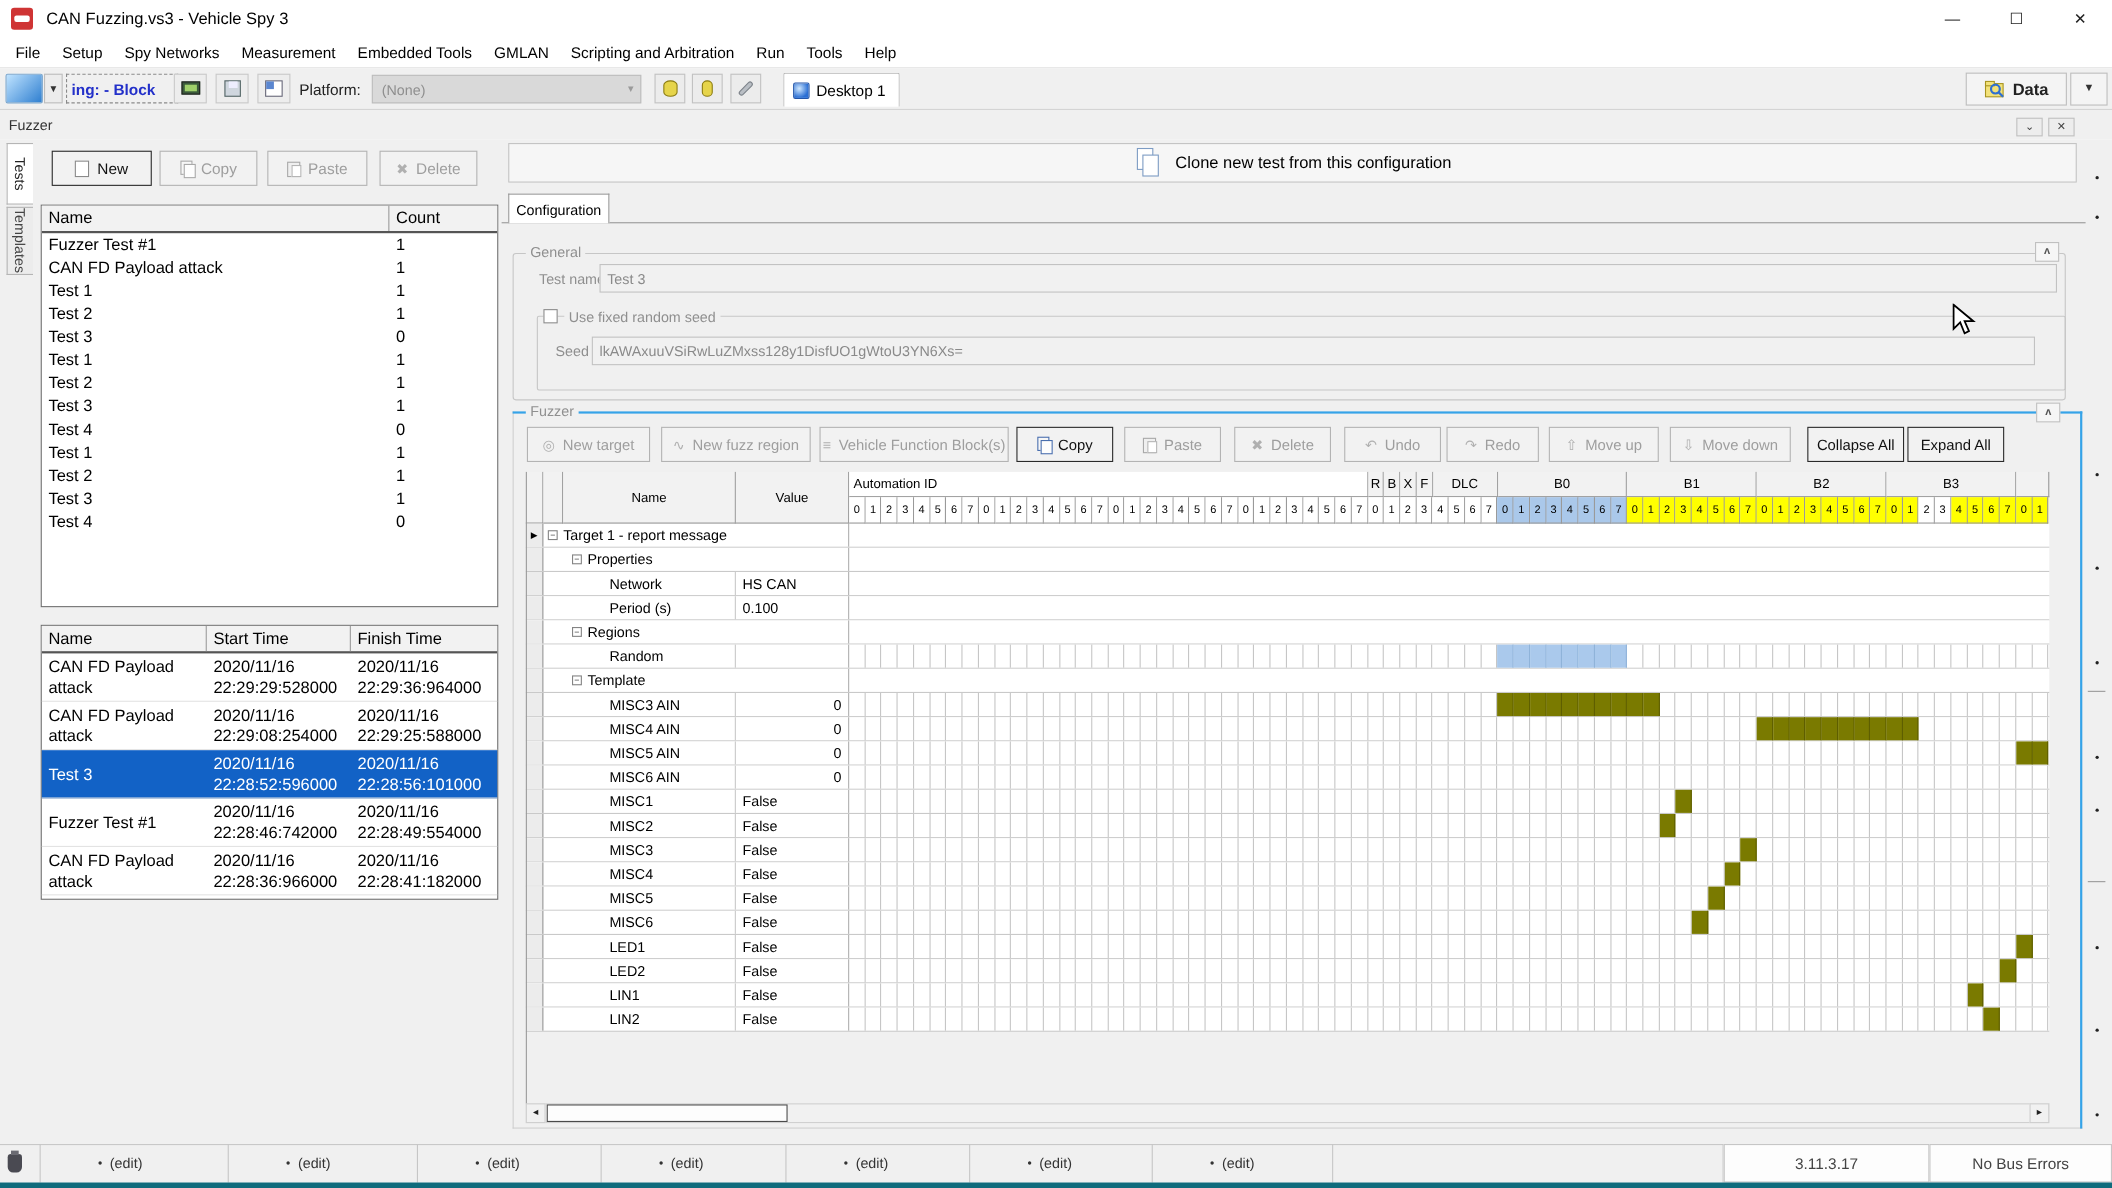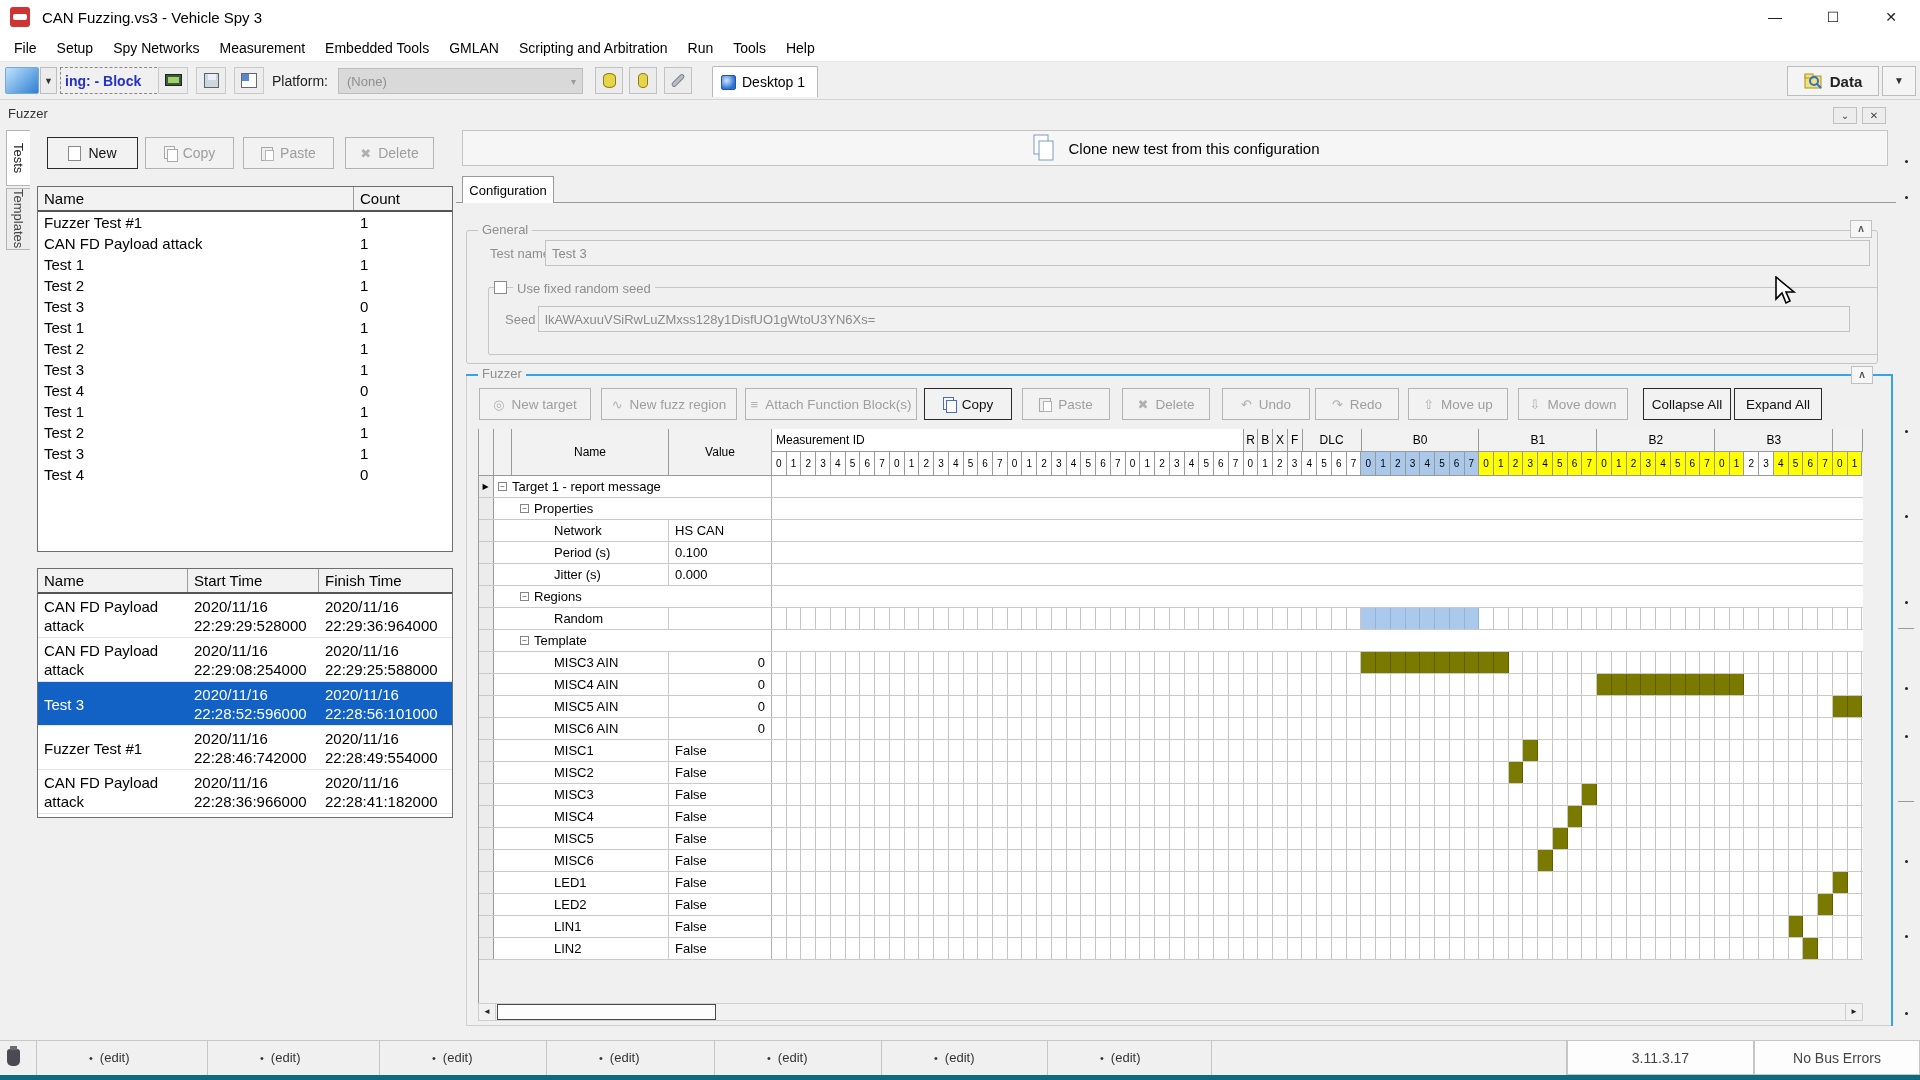--- a/index.html
+++ b/index.html
@@ -356,21 +356,21 @@
     <div class="fz-btn" style="left: 479px; width: 112px;">
       <span class="glyph-ic">◎</span>
       <span>New target</span>
     </div>
     <div class="fz-btn" style="left: 601px; width: 136px;">
       <span class="glyph-ic">∿</span>
       <span>New fuzz region</span>
     </div>
     <div class="fz-btn" style="left: 745px; width: 172px;">
       <span class="glyph-ic">≡</span>
-      <span>Attach Function Block(s)</span>
+      <span>Vehicle Function Block(s)</span>
     </div>
     <div class="fz-btn enabled" style="left: 924px; width: 88px;">
       <span class="ic-copy"></span>
       <span>Copy</span>
     </div>
     <div class="fz-btn" style="left: 1022px; width: 88px;">
       <span class="ic-paste"></span>
       <span>Paste</span>
     </div>
     <div class="fz-btn" style="left: 1122px; width: 88px;">
@@ -404,21 +404,21 @@
 <div class="abs" id="grid">
     <div style="display: flex;">
       <div style="display: flex;">
         <div class="gh-cell" style="width: 16px; height: 47px;"></div>
         <div class="gh-cell" style="width: 18px; height: 47px;"></div>
         <div class="gh-cell" style="width: 157px; height: 47px;">Name</div>
         <div class="gh-cell" style="width: 103px; height: 47px;">Value</div>
       </div>
       <div>
         <div class="gh-row">
-          <div class="gh-cell gh-arb" style="width: 471.68px; height: 23px; flex: 0 0 auto;">Measurement ID</div>
+          <div class="gh-cell gh-arb" style="width: 471.68px; height: 23px; flex: 0 0 auto;">Automation ID</div>
           <div class="gh-cell" style="width: 14.74px; height: 23px; flex: 0 0 auto;">R</div>
           <div class="gh-cell" style="width: 14.74px; height: 23px; flex: 0 0 auto;">B</div>
           <div class="gh-cell" style="width: 14.74px; height: 23px; flex: 0 0 auto;">X</div>
           <div class="gh-cell" style="width: 14.74px; height: 23px; flex: 0 0 auto;">F</div>
           <div class="gh-cell" style="width: 58.96px; height: 23px; flex: 0 0 auto;">DLC</div>
           <div class="gh-cell" style="width: 117.92px; height: 23px; flex: 0 0 auto;">B0</div>
           <div class="gh-cell" style="width: 117.92px; height: 23px; flex: 0 0 auto;">B1</div>
           <div class="gh-cell" style="width: 117.92px; height: 23px; flex: 0 0 auto;">B2</div>
           <div class="gh-cell" style="width: 117.92px; height: 23px; flex: 0 0 auto;">B3</div>
           <div class="gh-cell" style="width: 29.48px; height: 23px; flex: 0 0 auto;"></div>
@@ -530,28 +530,20 @@
     <div class="g-row">
       <div class="g-gutter"></div>
       <div class="g-name leaf" style="width: 175px; padding-left: 60px;">
         <span>Period (s)</span>
       </div>
       <div class="g-value">0.100</div>
       <div class="g-bits" style="width: 1090.76px;"></div>
     </div>
     <div class="g-row">
       <div class="g-gutter"></div>
-      <div class="g-name leaf" style="width: 175px; padding-left: 60px;">
-        <span>Jitter (s)</span>
-      </div>
-      <div class="g-value">0.000</div>
-      <div class="g-bits" style="width: 1090.76px;"></div>
-    </div>
-    <div class="g-row">
-      <div class="g-gutter"></div>
       <div class="g-name" style="width: 175px; padding-left: 26px;">
         <span class="expander">−</span>
         <span>Regions</span>
       </div>
       <div class="g-value"></div>
       <div class="g-bits" style="width: 1090.76px;"></div>
     </div>
     <div class="g-row">
       <div class="g-gutter"></div>
       <div class="g-name leaf" style="width: 175px; padding-left: 60px;">

